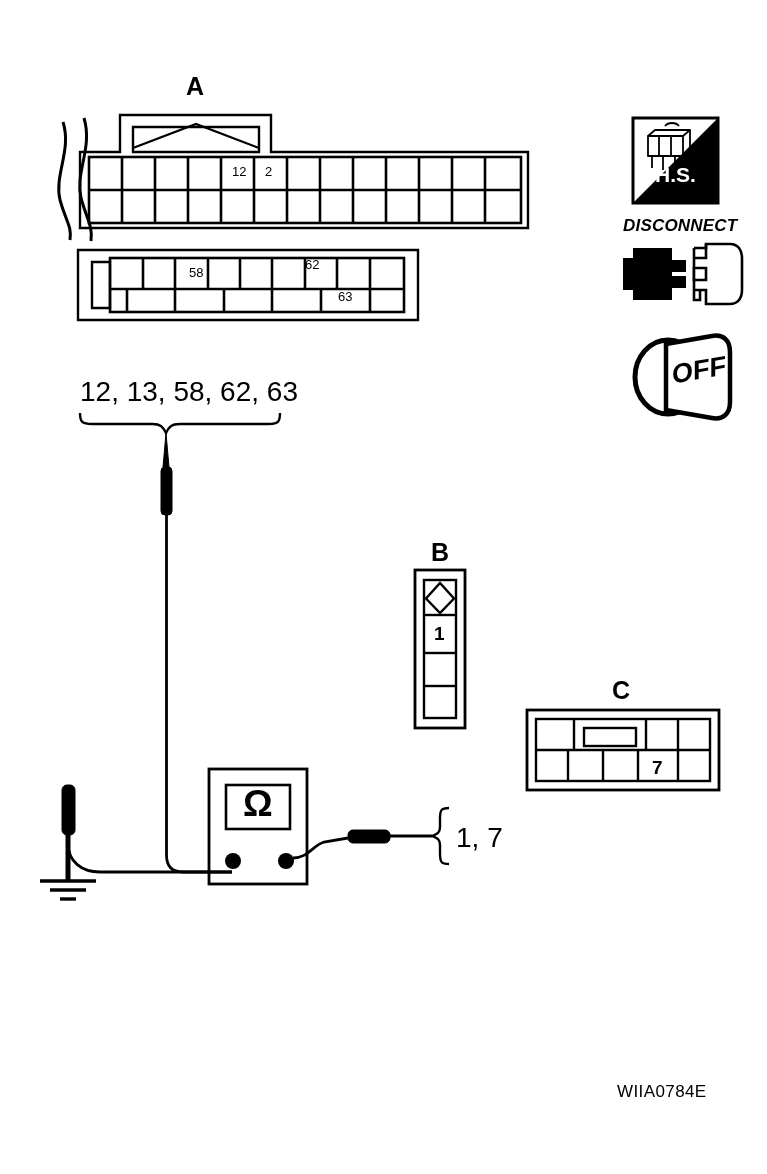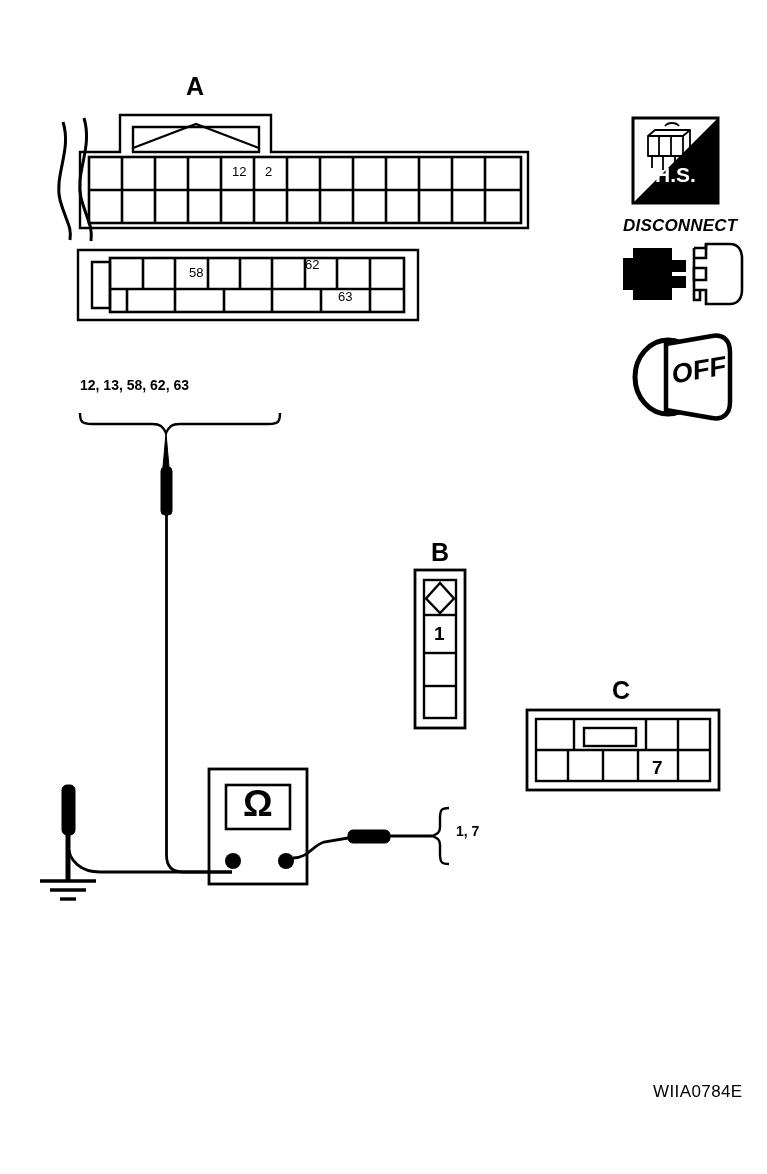--- a/index.html
+++ b/index.html
@@ -21,22 +21,22 @@
   .lbl {
     position: absolute;
     font-family: "Liberation Sans", sans-serif;
     font-weight: bold;
     color: #000;
     white-space: nowrap;
     line-height: 1;
   }
   .conn-letter { font-size: 25px; font-weight: bold; }
   .pin-num { font-size: 13px; font-weight: normal; }
-  .brace-label { font-size: 14px; font-weight: bold; }
-  .code-label { font-size: 17px; font-weight: normal; letter-spacing: 0.4px; margin-left: 36px; }
+  .brace-label { font-size: 28px; font-weight: normal; }
+  .code-label { font-size: 17px; font-weight: normal; letter-spacing: 0.4px; }
   .disc-word { font-size: 17px; font-weight: bold; letter-spacing: 0.2px; font-style: italic; }
   svg { display: block; }
   .svg-layer { position: absolute; left: 0; top: 0; }
 </style>
 </head>
 <body>
 
 <div id="page">
 
   <svg class="svg-layer" width="767" height="1174" viewBox="0 0 767 1174">

